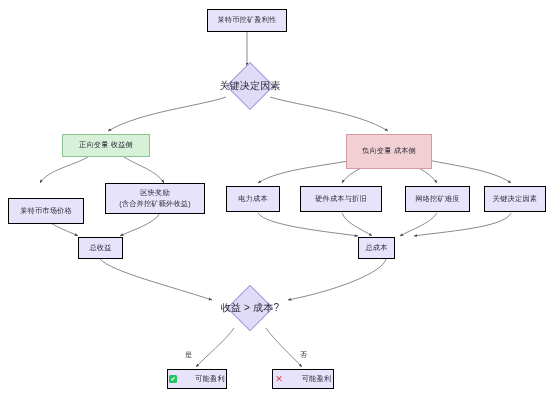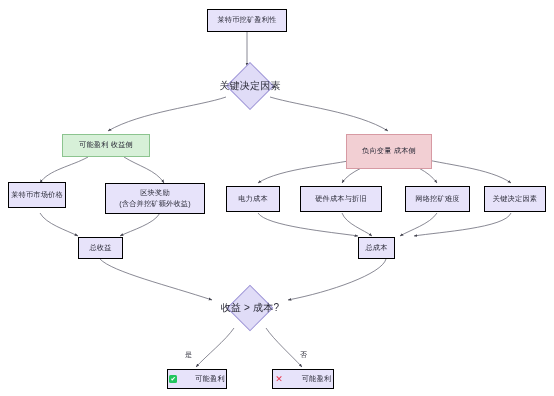--- a/index.html
+++ b/index.html
@@ -149,25 +149,25 @@
     </g>
   </svg>
 
   <div class="node" style="left:207px; top:9px; width:80px; height:23px;">莱特币挖矿盈利性</div>
 
   <div class="diamond-wrap" style="left:207px; top:62px; width:86px; height:48px;">
     <div class="diamond-shape" style="width:34px; height:34px;"></div>
     <span class="diamond-label">关键决定因素</span>
   </div>
 
-  <div class="node green" style="left:62px; top:134px; width:88px; height:23px;">可能盈利 收益侧</div>
+  <div class="node green" style="left:62px; top:134px; width:88px; height:23px;">正向变量 收益侧</div>
 
   <div class="node pink" style="left:346px; top:134px; width:86px; height:35px;">负向变量 成本侧</div>
 
-  <div class="node" style="left:8px; top:182px; width:58px; height:26px;font-family:Liberation Mono, monospace;">莱特币市场价格</div>
+  <div class="node" style="left:8px; top:198px; width:76px; height:26px;font-family:Liberation Mono, monospace;">莱特币市场价格</div>
 
   <div class="node" style="left:226px; top:186px; width:54px; height:26px;">电力成本</div>
 
   <div class="node" style="left:105px; top:183px; width:100px; height:31px;">区块奖励
 (含合并挖矿额外收益)</div>
 
   <div class="node" style="left:300px; top:186px; width:82px; height:26px;">硬件成本与折旧</div>
 
   <div class="node" style="left:405px; top:186px; width:65px; height:26px;text-align:center;">网络挖矿难度</div>
 

